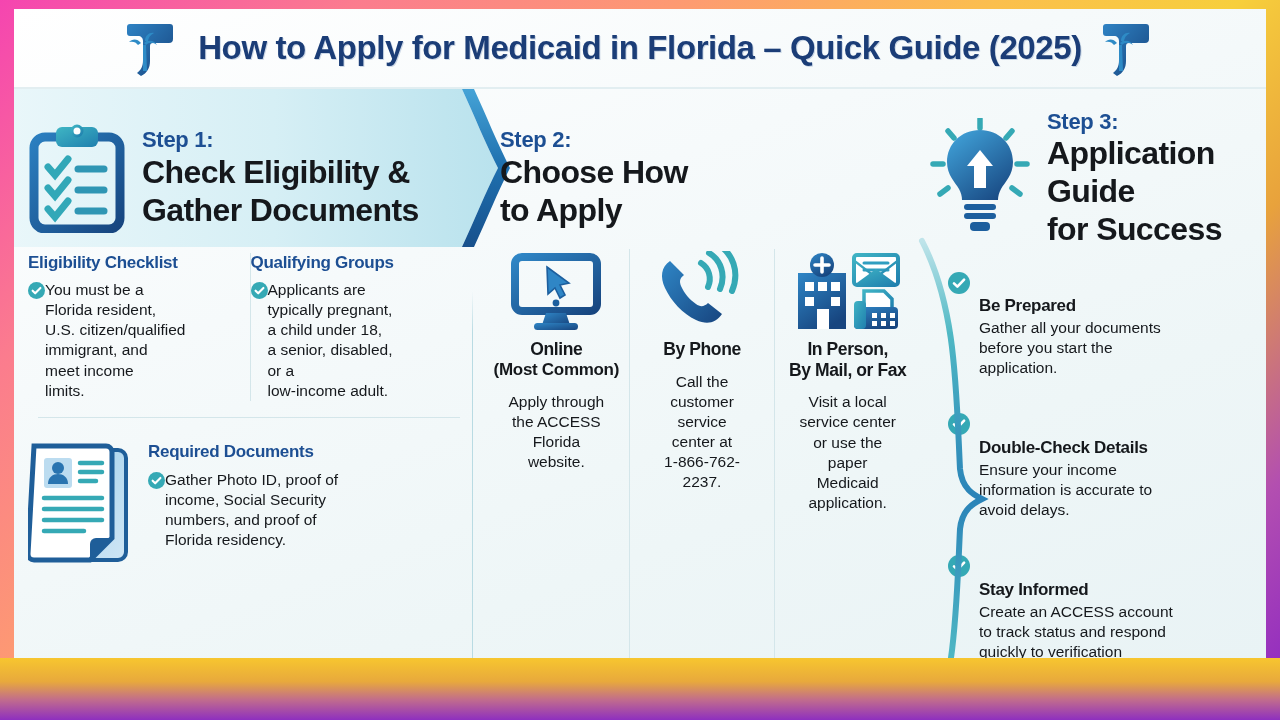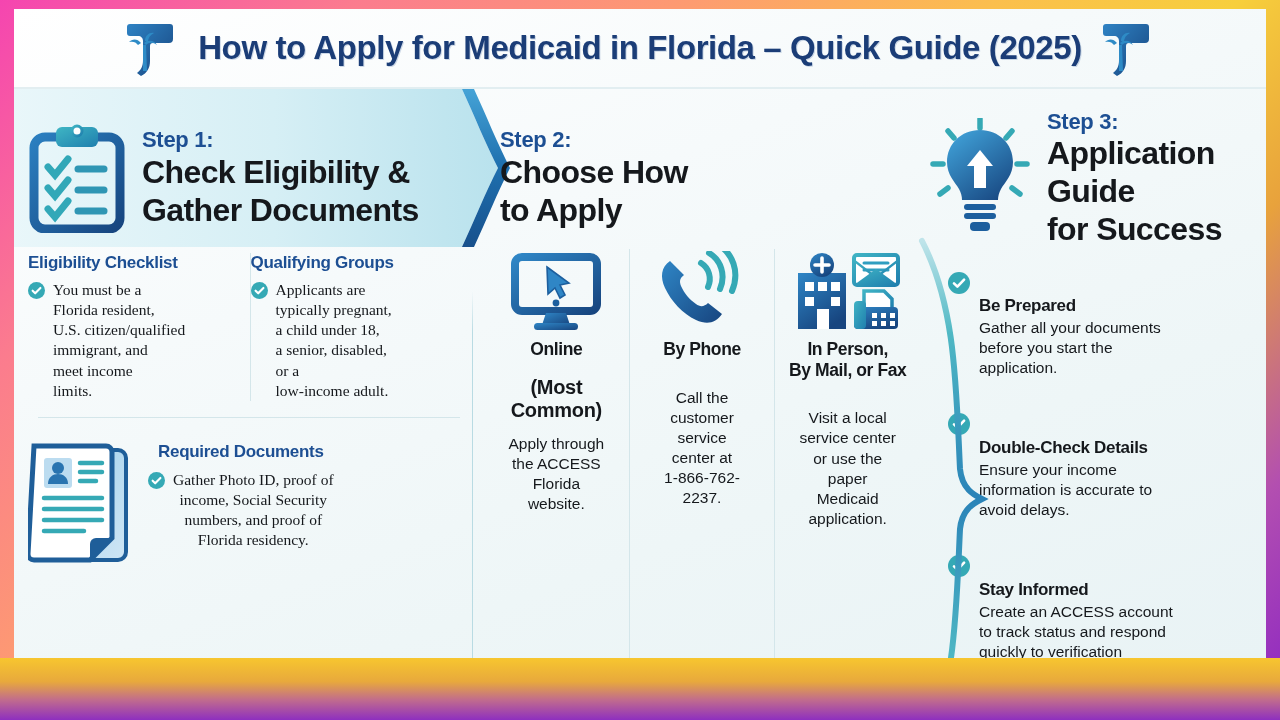--- a/index.html
+++ b/index.html
@@ -81,34 +81,34 @@
   }
 
   
   #c1-top{ display:flex; padding:6px 14px 0 14px; gap:0; }
   .c1-block{ flex:1; padding-right:12px; }
   .c1-block.right{ border-left:1px solid #d4e6ea; padding-right:0; }
   .blk-title{
     font-size:17px; font-weight:700; color:#1d4f93; letter-spacing:-0.3px;
     margin-bottom:7px;
   }
-  .bullet{ display:flex; gap:8px; align-items:flex-start;font-family:Liberation Serif, serif; }
+  .bullet{ display:flex; gap:0; align-items:flex-start; }
   .bullet .txt{
     font-size:15.5px; line-height:1.30; color:#15181c; white-space:pre-line;
   }
   .tick{ flex:0 0 auto; margin-top:2px; }
 
   #c1-divider{
     height:1px; background:#d4e6ea; margin:16px 14px 0 24px;
   }
   #c1-docs{
     display:flex; gap:16px; padding:16px 14px 0 14px; align-items:flex-start;
   }
   #c1-docs .doc-icon{ flex:0 0 auto; margin-top:4px; }
-  #c1-docs .doc-body{ padding-top:8px;text-align:center; }
+  #c1-docs .doc-body{ padding-top:8px; }
   #c1-docs .blk-title{ margin-bottom:8px; }
 
   
   #rule-a{
     position:absolute; left:458px; top:202px; width:1px; height:412px;
     background:linear-gradient(180deg,rgba(170,210,220,0) 0%,#b9dbe3 10%,#b9dbe3 90%,rgba(170,210,220,0) 100%);
     z-index:3;
   }
 
   
@@ -119,21 +119,21 @@
     flex:1; text-align:center; padding:0 7px;
     display:flex; flex-direction:column; align-items:center;
   }
   .method + .method{ border-left:1px solid #d4e6ea; }
   .m-icon{ height:86px; display:flex; align-items:center; justify-content:center; }
   .m-title{
     font-size:17.5px; font-weight:700; color:#15181c; line-height:1.18;
     letter-spacing:-0.4px; margin-top:4px; white-space:pre-line;
   }
   .m-sub{
-    font-size:20px; font-weight:700; color:#15181c; margin-top:16px; letter-spacing:-0.3px;
+    font-size:17px; font-weight:700; color:#15181c; margin-top:0px; letter-spacing:-0.3px;
   }
   .m-desc{
     font-size:15.5px; line-height:1.30; color:#15181c; margin-top:12px; white-space:pre-line;
   }
 
   
   #tips{ padding:6px 16px 0 22px; }
   .tip{ margin-bottom:17px; }
   .tip-head{ display:flex; gap:9px; align-items:center; }
   .tip-title{ font-size:17px; font-weight:700; color:#15181c; letter-spacing:-0.3px;margin-top:43px; }

